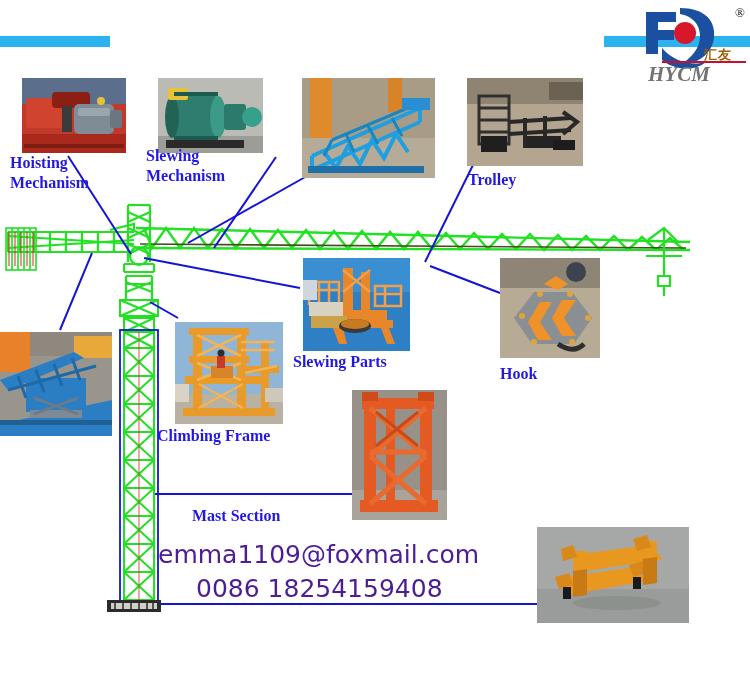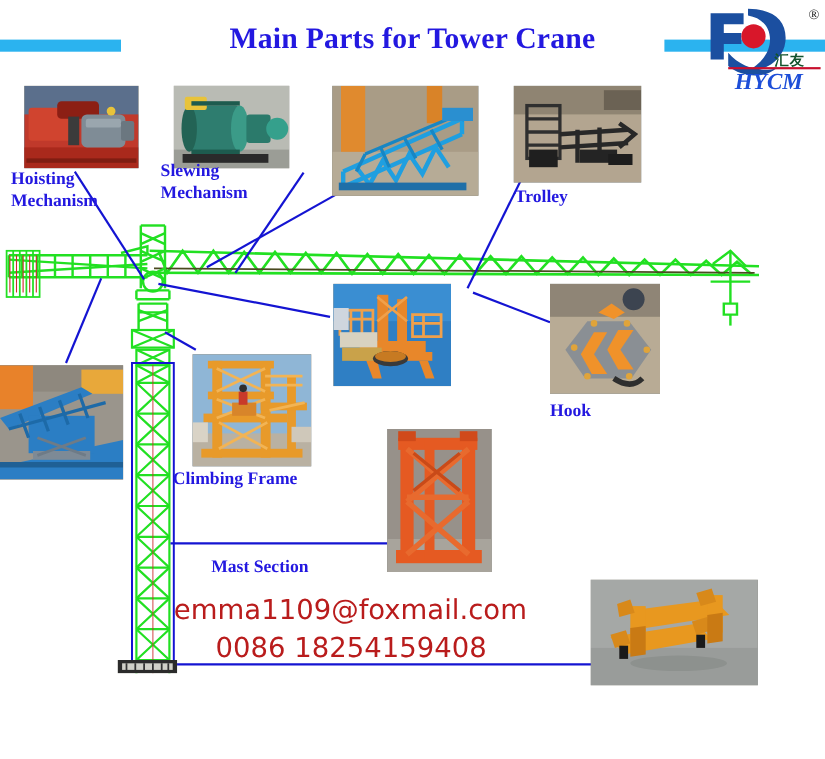--- a/index.html
+++ b/index.html
@@ -21,55 +21,54 @@
 
   
   #logo{position:absolute;left:640px;top:4px;width:108px;height:74px;}
   #logo svg{display:block;}
   #logo-reg{
     position:absolute;right:3px;top:1px;font-family:"Liberation Serif",serif;
     font-size:13px;color:#1a1a1a;
   }
   #logo-cn{
     position:absolute;left:64px;top:42px;font-family:"DejaVu Sans",sans-serif;
-    font-size:13px;color:#14532d;font-weight:bold;letter-spacing:1px;
+    font-size:13px;color:#a16207;font-weight:bold;letter-spacing:1px;
   }
   #logo-word{
-    position:absolute;left:28px;top:58px;font-family:"Liberation Serif",serif;
-    font-style:italic;font-weight:bold;font-size:21px;color:#1d4ed8;letter-spacing:0px;
+    position:absolute;left:8px;top:58px;font-family:"Liberation Serif",serif;
+    font-style:italic;font-weight:bold;font-size:21px;color:#737373;letter-spacing:0px;
   }
   #logo-rule{position:absolute;left:22px;top:57px;width:84px;height:2px;background:#c8102e;}
 
   
   .photo{position:absolute;overflow:hidden;background:#8a8a82;}
   .photo .inner{position:absolute;inset:0;}
 
   
   .label{
     position:absolute;color:#2318e0;font-family:"Liberation Serif",serif;
     font-weight:bold;font-size:16px;line-height:20px;white-space:pre-line;
   }
   .label.center{}
 
   .contact{
-    position:absolute;color:#b91c1c;font-family:"DejaVu Sans",sans-serif;
+    position:absolute;color:#4c1d95;font-family:"DejaVu Sans",sans-serif;
     font-size:25px;white-space:nowrap;
   }
 
   
   #overlay{position:absolute;left:0;top:0;width:750px;height:690px;pointer-events:none;}
 </style>
 </head>
 <body>
 
 <div id="stage">
 
   <div id="hdr-bar-left" class="hdr-bar"></div>
   <div id="hdr-bar-right" class="hdr-bar"></div>
-  <div id="page-title">Main Parts for Tower Crane</div>
 
   <div id="logo">
     <svg width="108" height="74" viewBox="0 0 108 74">
       <path d="M6 8 L36 8 L36 18 L18 18 L18 26 L34 26 L34 36 L18 36 L18 50 L6 50 Z" fill="#1b4fa0"></path>
       <path d="M40 4 C64 4 76 16 74 34 C72 50 58 60 38 62 C52 54 60 44 60 32 C60 20 52 12 40 10 Z" fill="#1b4fa0"></path>
       <path d="M22 44 C34 58 52 62 66 58 C54 68 34 66 22 56 Z" fill="#1b4fa0"></path>
       <circle cx="45" cy="29" r="11" fill="#d8172a"></circle>
     </svg>
     <span id="logo-reg">®</span>
     <span id="logo-cn">汇友</span>
@@ -419,20 +418,21 @@
 
   <div class="label center" style="left:10px;top:153px;width:130px;">Hoisting
 Mechanism</div>
 
   <div class="label center" style="left:146px;top:146px;width:130px;">Slewing
 Mechanism</div>
 
 
   <div class="label center" style="left:468px;top:170px;width:115px;">Trolley</div>
 
+  <div class="label center" style="left:293px;top:352px;width:128px;">Slewing Parts</div>
 
   <div class="label center" style="left:500px;top:364px;width:100px;">Hook</div>
 
 
   <div class="label center" style="left:157px;top:426px;width:146px;">Climbing Frame</div>
 
   <div class="label" style="left:192px;top:506px;">Mast Section</div>
 
 
 

